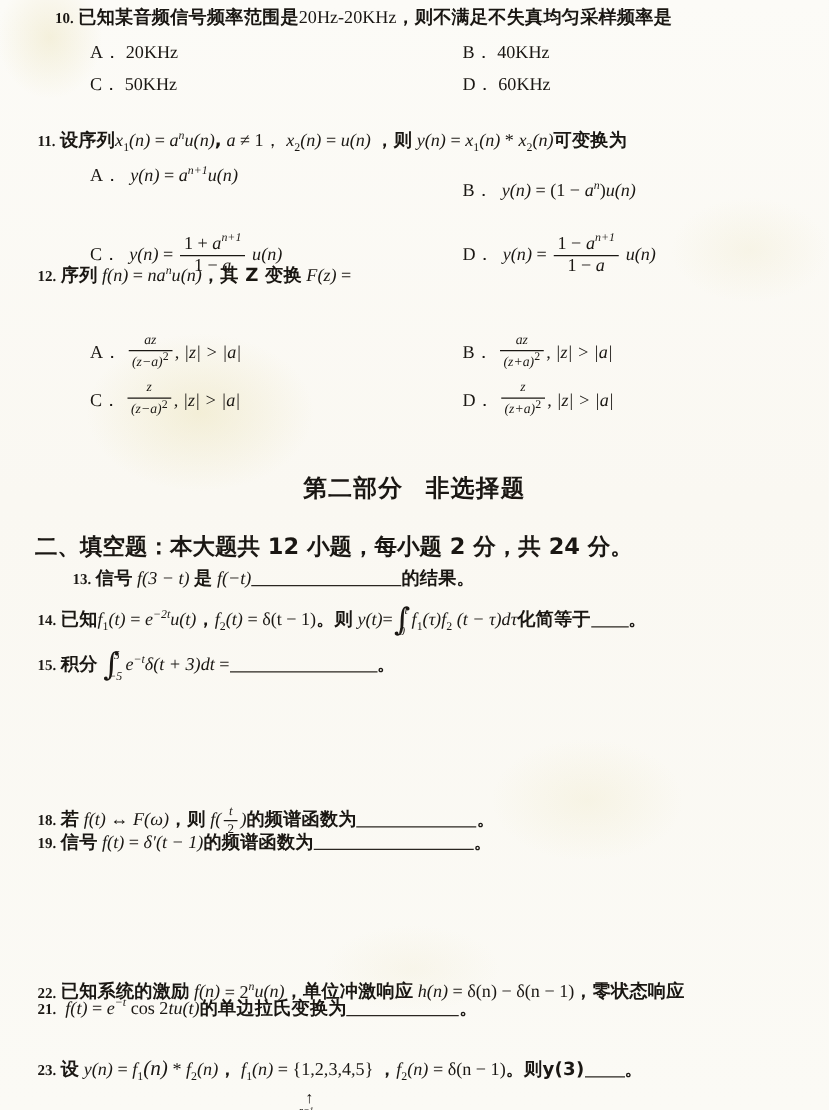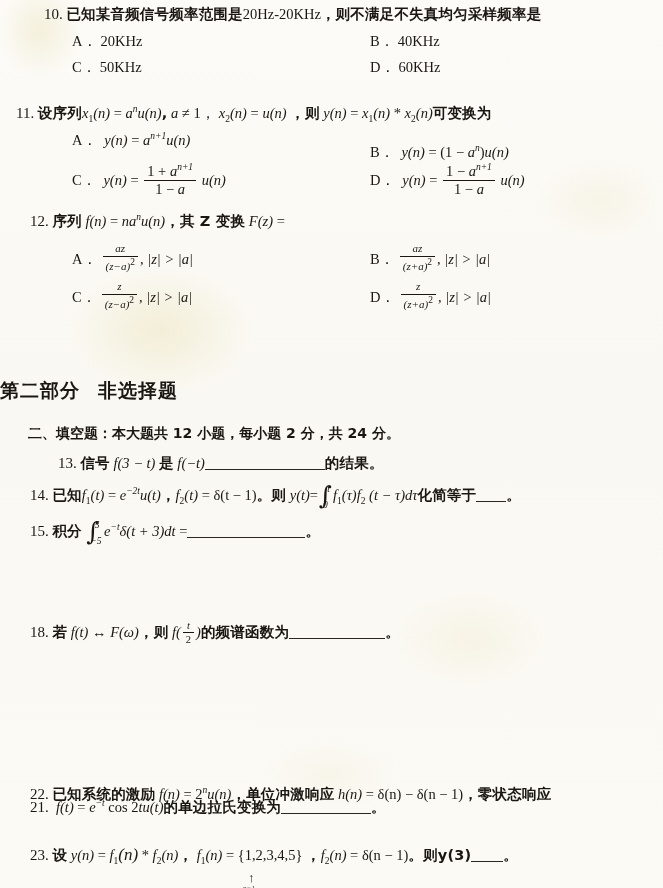--- a/index.html
+++ b/index.html
@@ -36,21 +36,22 @@
     height: 888px;
   }
   .q {
     position: absolute;
     font-size: 14.5px;
     line-height: 1.15;
     white-space: nowrap;
   }
   .num {
     display: inline-block;
-    font-size: 15px;
+    font-size: 12px;
+    font-weight: bold;
   }
   .han {
     font-family: "DejaVu Sans", "Liberation Sans", sans-serif;
     font-size: 14.5px;
     font-weight: 600;
     letter-spacing: .2px;
   }
   .mi { font-style: italic; font-family: "Liberation Serif", serif; }
   .mn { font-style: normal; font-family: "Liberation Serif", serif; }
   sup, sub {
@@ -67,20 +68,21 @@
   .frac {
     display: inline-block;
     vertical-align: -0.62em;
     text-align: center;
     margin: 0 2px;
   }
   .frac .top {
     display: block;
     padding: 0 3px;
     line-height: 1.05;
+    margin-top: 24px;
   }
   .frac .bar {
     display: block;
     border-top: 1.2px solid #1a1713;
     height: 0;
     margin: 1px 0;
   }
   .frac .bot {
     display: block;
     padding: 0 3px;
@@ -116,31 +118,32 @@
     font-style: italic;
   }
   .blank {
     display: inline-block;
     border-bottom: 1.3px solid #2a2621;
     vertical-align: -2px;
   }
   .section-title {
     position: absolute;
     width: 663px;
+    text-align: center;
     font-family: "DejaVu Sans", "Liberation Sans", sans-serif;
     font-weight: bold;
     font-size: 19px;
     letter-spacing: 1px;
   }
   .section-title .gap { display: inline-block; width: 18px; }
   .instr {
     position: absolute;
     font-family: "DejaVu Sans", "Liberation Sans", sans-serif;
     font-weight: bold;
-    font-size: 14px;
+    font-size: 18px;
   }
   
   .origin {
     display: inline-block;
     position: relative;
     width: 0;
   }
   .origin .arrow {
     position: absolute;
     left: -4px;
@@ -179,21 +182,21 @@
   </div>
   <div class="opt" style="left:72px; top:58px;">
     <span>C．</span>
     <span class="mn">50KHz</span>
   </div>
   <div class="opt" style="left:370px; top:58px;">
     <span>D．</span>
     <span class="mn">60KHz</span>
   </div>
 
-  <div class="q" style="left:16px; top:104px;">
+  <div class="q" style="left:30px; top:104px;">
     <span class="num">11.</span>
     <span class="han">设序列</span><span class="mi">x<sub class="mn">1</sub>(n)</span> <span class="mn">=</span> <span class="mi">a<sup>n</sup>u(n)</span><span class="han">,</span>
     <span class="mi">a</span> <span class="mn">≠ 1，</span>
     <span class="mi">x<sub class="mn">2</sub>(n)</span> <span class="mn">=</span> <span class="mi">u(n)</span> <span class="han">，则</span>
     <span class="mi">y(n)</span> <span class="mn">=</span> <span class="mi">x<sub class="mn">1</sub>(n)</span> <span class="mn">*</span> <span class="mi">x<sub class="mn">2</sub>(n)</span><span class="han">可变换为</span>
   </div>
   <div class="opt" style="left:72px; top:131px;">
     <span>A．</span>
     <span class="mi">&nbsp;y(n)</span> <span class="mn">=</span> <span class="mi">a<sup>n+1</sup>u(n)</span>
   </div>
@@ -294,20 +297,25 @@
 
 
 
   <div class="q" style="left:30px; top:620px;">
     <span class="num">18.</span>
     <span class="han">若</span>
     <span class="mi">f(t)</span> <span class="mn">↔</span> <span class="mi">F(ω)</span><span class="han">，则</span>
     <span class="mi">f(</span><span class="frac sm"><span class="top mi">t</span><span class="bar"></span><span class="bot mn">2</span></span><span class="mi">)</span><span class="han">的频谱函数为</span><span class="blank" style="width:96px;"></span><span class="han">。</span>
   </div>
 
+  <div class="q" style="left:30px; top:666px;">
+    <span class="num">19.</span>
+    <span class="han">信号</span>
+    <span class="mi">f(t)</span> <span class="mn">=</span> <span class="mi">δ′(t − 1)</span><span class="han">的频谱函数为</span><span class="blank" style="width:128px;"></span><span class="han">。</span>
+  </div>
 
 
   <div class="q" style="left:30px; top:750px;margin-top:48px;">
     <span class="num">21.</span>
     <span class="mi">&nbsp;f(t)</span> <span class="mn">=</span> <span class="mi">e<sup>−t</sup></span> <span class="mn">cos 2</span><span class="mi">tu(t)</span><span class="han">的单边拉氏变换为</span><span class="blank" style="width:90px;"></span><span class="han">。</span>
   </div>
 
   <div class="q" style="left:30px; top:785px;">
     <span class="num">22.</span>
     <span class="han">已知系统的激励</span>

